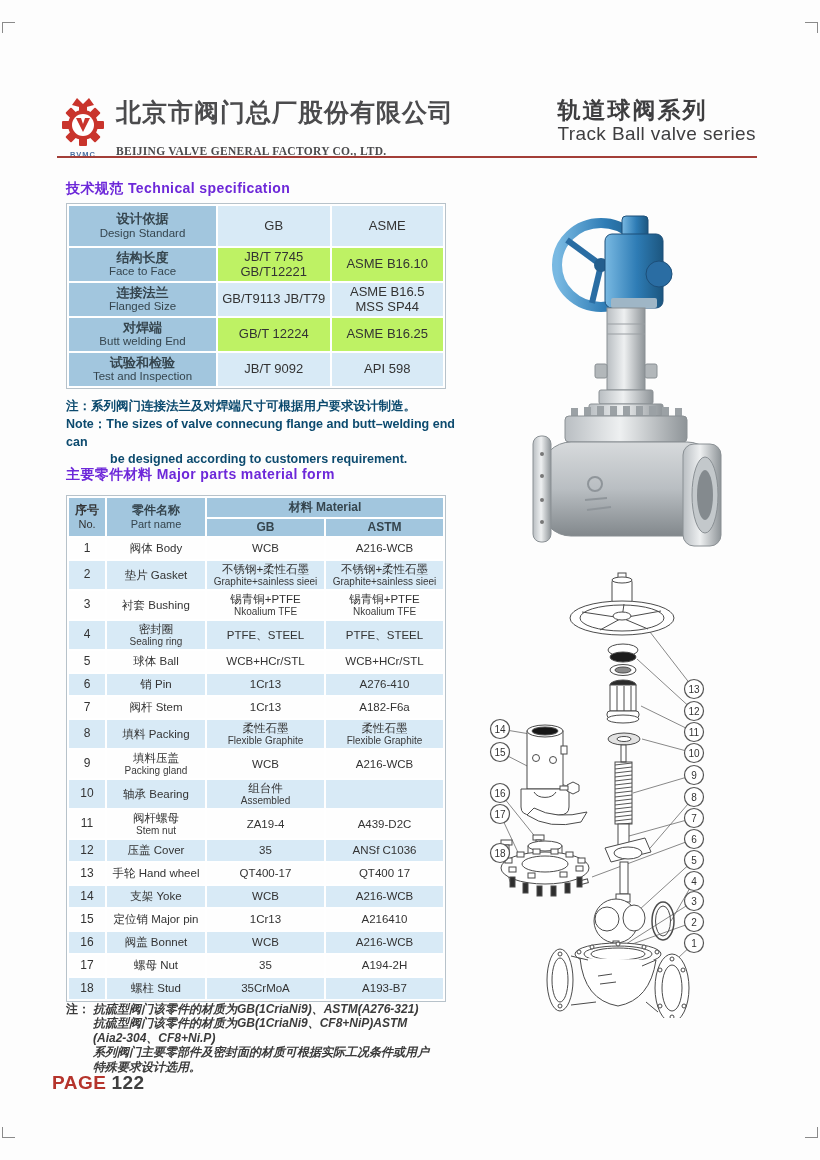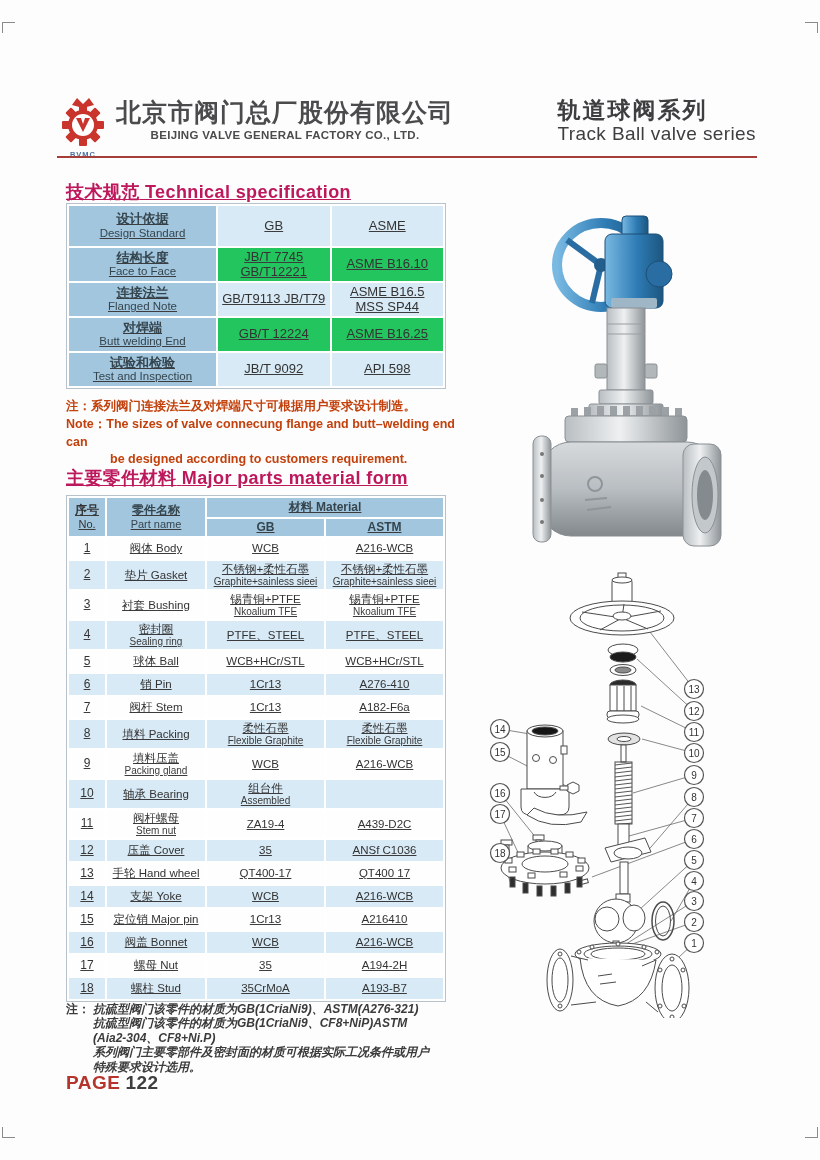--- a/index.html
+++ b/index.html
@@ -8,65 +8,65 @@
         font-family:"Liberation Sans","DejaVu Sans",sans-serif;color:var(--text_dark,#3c3c3e);overflow:hidden;}
   
   .crop{position:absolute;width:12px;height:10px;}
   .crop.tl{left:2px;top:22px;border-left:1px solid #8a8a8a;border-top:1px solid #8a8a8a;}
   .crop.tr{right:2px;top:22px;border-right:1px solid #8a8a8a;border-top:1px solid #8a8a8a;}
   .crop.bl{left:2px;bottom:22px;border-left:1px solid #8a8a8a;border-bottom:1px solid #8a8a8a;}
   .crop.br{right:2px;bottom:22px;border-right:1px solid #8a8a8a;border-bottom:1px solid #8a8a8a;}
   
   .logo{position:absolute;left:56px;top:96px;width:54px;height:62px;text-align:center;}
   .logo .bvmc{font-size:7.5px;font-weight:bold;color:#4a6fa0;letter-spacing:1px;margin-top:-2px;}
-  .company{position:absolute;left:116px;top:99px;text-align:center;}
+  .company{position:absolute;left:116px;top:99px;}
   .company .cn{font-size:25px;font-weight:bold;color:#4b4b4d;letter-spacing:1px;line-height:1.1;}
-  .company .en{font-size:11.5px;font-weight:bold;color:#4b4b4d;letter-spacing:.3px;margin-top:2px;}
+  .company .en{font-size:11.5px;font-weight:bold;color:#4b4b4d;letter-spacing:.3px;margin-top:18px;font-family:Liberation Serif, serif;}
   .series{position:absolute;right:64px;top:97px;text-align:left;}
   .series .cn{font-size:23px;font-weight:bold;color:#3e3e40;letter-spacing:2px;line-height:1.15;}
   .series .en{font-size:19px;color:#3e3e40;letter-spacing:.4px;}
   .hrule{position:absolute;left:57px;top:156px;width:700px;height:2px;background:var(--accent,#a33e38);}
   
-  .sec-title{position:absolute;left:66px;font-size:18px;font-weight:bold;color:#be185d;letter-spacing:.4px;text-decoration:underline;}
+  .sec-title{position:absolute;left:66px;font-size:14px;font-weight:bold;color:#6d28d9;letter-spacing:.4px;}
   .t1{top:180px;} .t2{top:466px;}
   
   .twrap{position:absolute;left:66px;border:1px solid #b7c2ca;background:#fff;}
   .twrap.tech{top:203px;width:378px;}
   .twrap.parts{top:495px;width:378px;}
-  table{border-collapse:separate;border-spacing:2px;width:100%;table-layout:fixed;text-decoration:underline;}
+  table{border-collapse:separate;border-spacing:2px;width:100%;table-layout:fixed;}
   td{padding:0 2px;text-align:center;vertical-align:middle;line-height:1.12;overflow:hidden;}
   .tech td.lbl{background:var(--header_blue,#a2c6de);width:143px;}
   .tech tr.shade td.val{background:var(--row_blue,#d8eaf6);}
-  .tech tr.plain td.val{background:#22c55e;}
+  .tech tr.plain td.val{background:#bef264;}
   .tech td{height:33px;}
   .tech tr:first-child td{height:40px;}
   .tech .cn{font-size:13px;font-weight:bold;color:#35454e;}
   .tech .en{font-size:11.5px;color:#35454e;}
   .tech .v{font-size:13px;color:#333;}
   .parts td{height:21px;}
   .parts tr.double td{height:28px;}
   .parts tr.h1 td{height:19px;} .parts tr.h2 td{height:17px;}
   .parts td.hcell{background:var(--header_blue,#a2c6de);color:#35454e;}
   .parts .hcn{font-size:12px;font-weight:bold;} .parts .hen{font-size:11px;}
   .parts tr.shade td{background:var(--row_blue,#d8eaf6);}
   .parts tr.plain td{background:#fefefe;}
   .parts td.no{width:32px;font-size:12px;color:#333;}
   .parts td.pname{width:94px;}
   .parts .v{font-size:11.5px;color:#333;}
   .parts .sub{font-size:10px;color:#3a3a3a;}
   
   .note1{position:absolute;left:66px;top:398px;width:400px;font-size:12.5px;font-weight:bold;
-         color:#c2410c;line-height:1.42;}
+         color:#0c4a6e;line-height:1.42;}
   .note1 .indent{padding-left:44px;}
   .note2{position:absolute;left:66px;top:1002px;width:405px;font-size:12px;font-weight:bold;
          color:#3b3b3b;line-height:1.2;}
   .note2 .lbl{position:absolute;left:0;top:0;}
   .note2 .body{margin-left:27px;font-style:italic;}
   
-  .footer{position:absolute;left:66px;top:1072px;font-size:19px;}
+  .footer{position:absolute;left:52px;top:1072px;font-size:19px;}
   .footer .pg{color:var(--accent2,#b5342c);font-weight:bold;letter-spacing:.5px;}
   .footer .num{color:#3f3f3f;font-weight:bold;margin-left:5px;letter-spacing:.5px;}
   
   .photo-svg{position:absolute;left:487px;top:192px;}
   .diagram-svg{position:absolute;left:462px;top:566px;}
 </style>
 </head>
 <body>
 
 <div class="page">
@@ -135,21 +135,21 @@
               <div class="v">JB/T 7745</div>
               <div class="v">GB/T12221</div>
             </td>
             <td class="val">
               <div class="v">ASME B16.10</div>
             </td>
           </tr>
           <tr class="shade">
             <td class="lbl">
               <div class="cn">连接法兰</div>
-              <div class="en">Flanged Note</div>
+              <div class="en">Flanged Size</div>
             </td>
             <td class="val">
               <div class="v">GB/T9113  JB/T79</div>
             </td>
             <td class="val">
               <div class="v">ASME B16.5</div>
               <div class="v">MSS SP44</div>
             </td>
           </tr>
           <tr class="plain">

